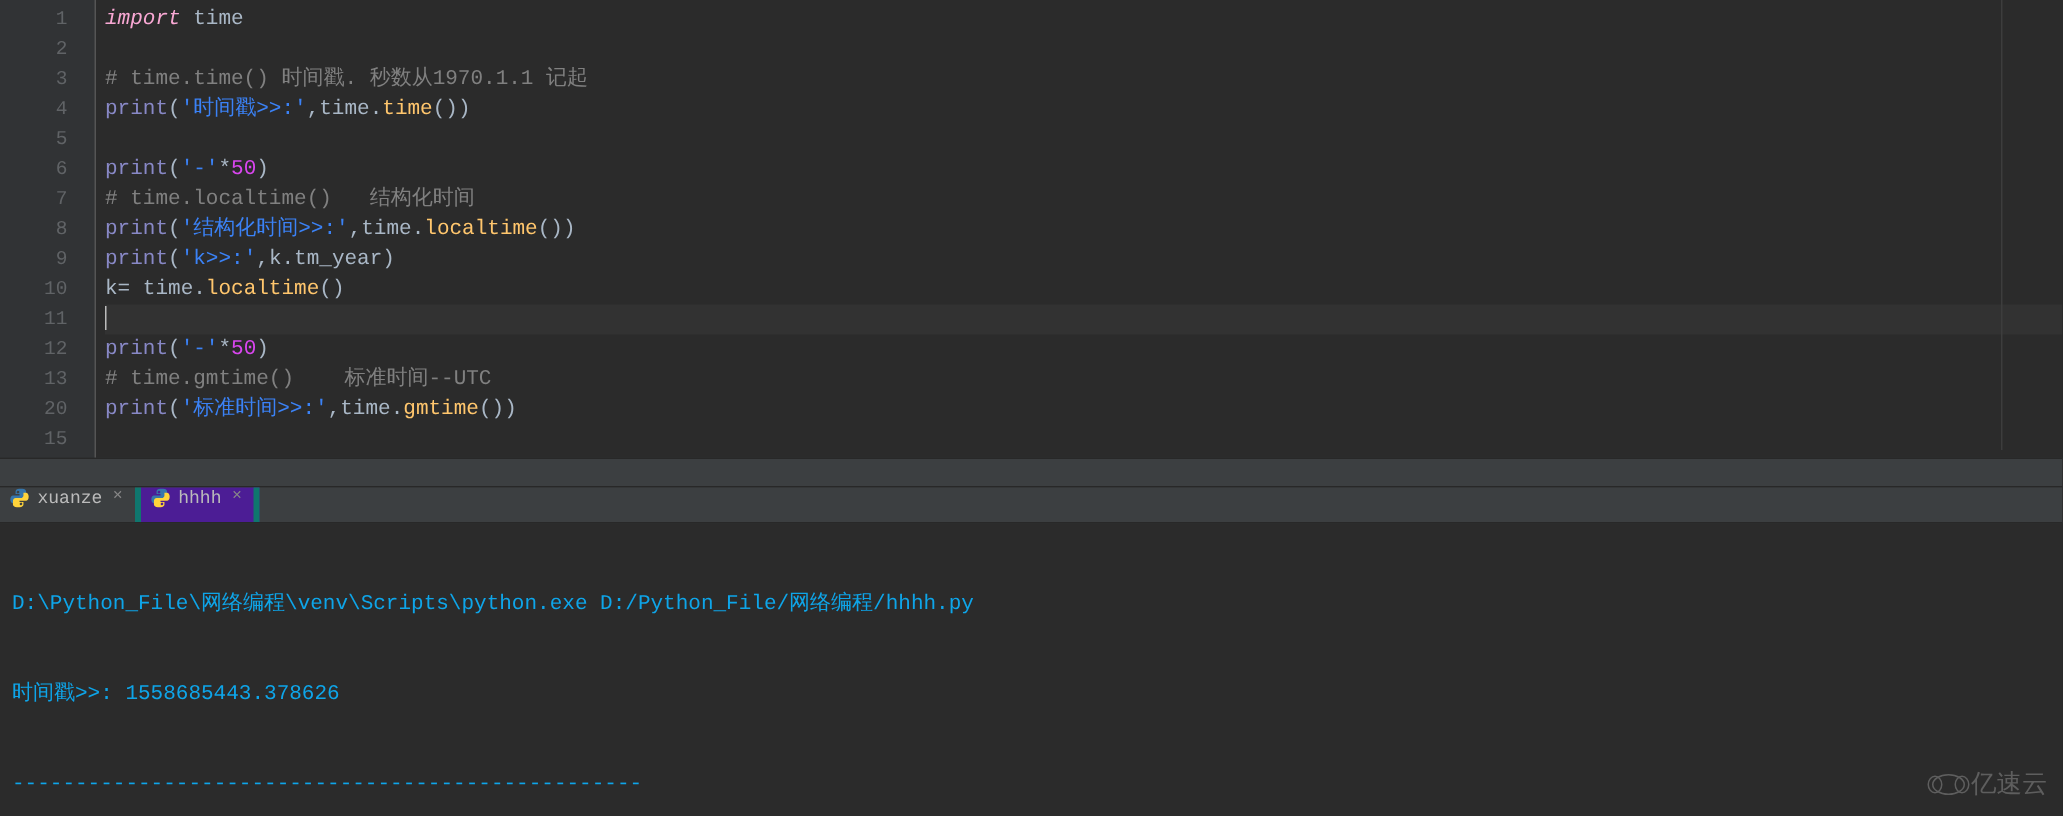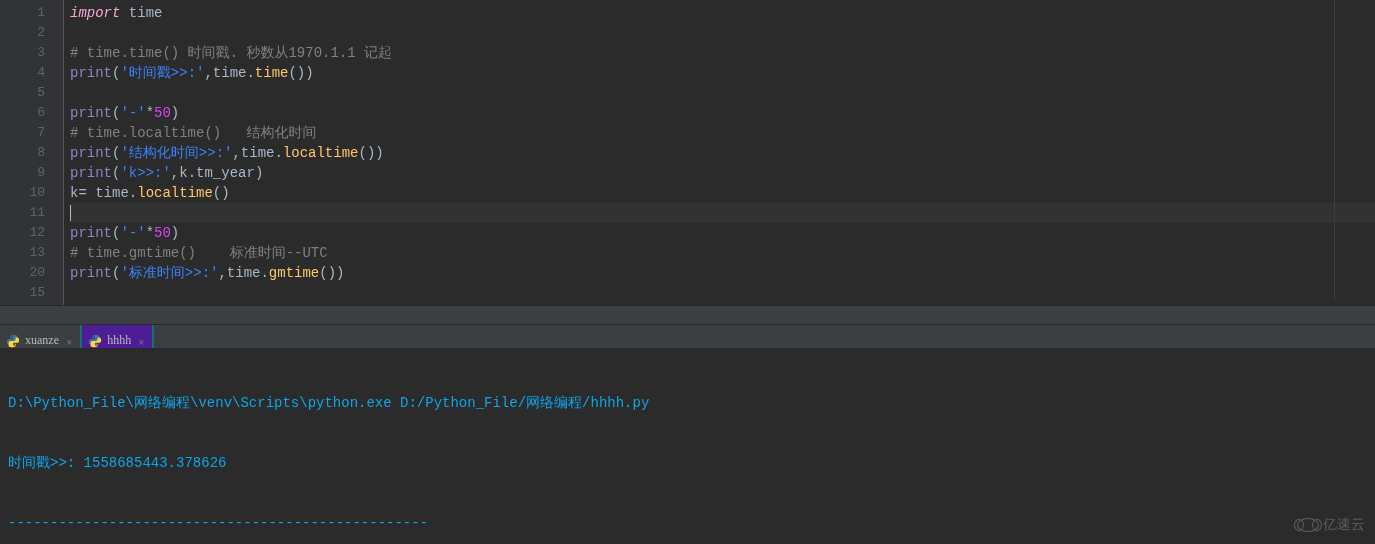--- a/index.html
+++ b/index.html
@@ -80,28 +80,27 @@
     }
     .tab-bar {
       height: 24px;
       background: #3c3f41;
       display: flex;
       align-items: stretch;
       border-bottom: 1px solid #282828;
     }
     .tab {
       display: flex;
-      align-items: flex-end;
+      align-items: flex-start;
       padding: 0 6px;
       gap: 5px;
-      border-right: 2px solid #0f766e;
+      border-right: 4px solid #0f766e;
       font-size: 12px;
       color: #bbb;
       cursor: pointer;
-      font-family: Liberation Serif, serif;
     }
     .tab.active { background: #4c1d95; }
     .tab-close {
       color: #888;
       font-size: 11px;
       cursor: pointer;
       padding: 0 2px;
     }
     .py-icon {
       width: 14px; height: 14px;
@@ -118,21 +117,21 @@
     }
     .console-line { height: 20px; color: #0ea5e9; font-family: Liberation Mono, monospace; }
     .watermark {
       position: absolute;
       right: 10px;
       bottom: 10px;
       opacity: 0.55;
       display: flex;
       align-items: center;
       gap: 4px;
-      font-size: 14px;
+      font-size: 17px;
       color: #888;
     }
     .wm-icon {
       width: 22px; height: 14px;
       border: 1.5px solid #888;
       border-radius: 50%;
       position: relative;
     }
     .wm-icon::before, .wm-icon::after {
       content: '';

